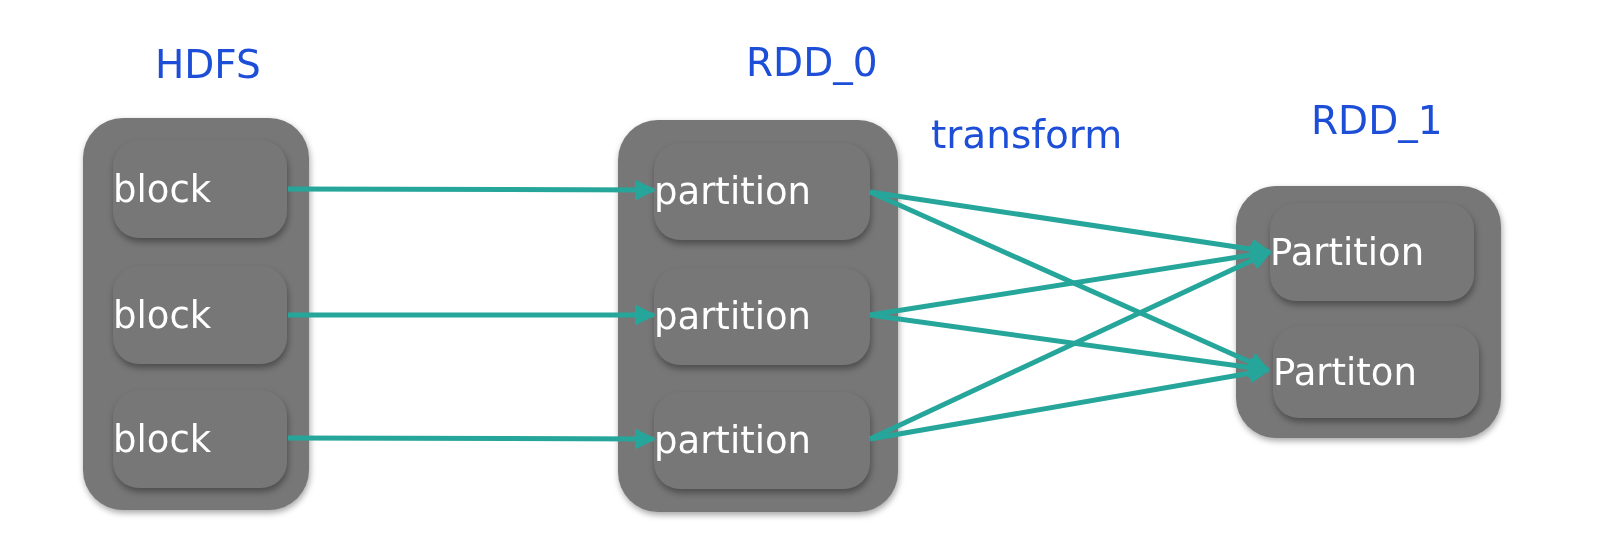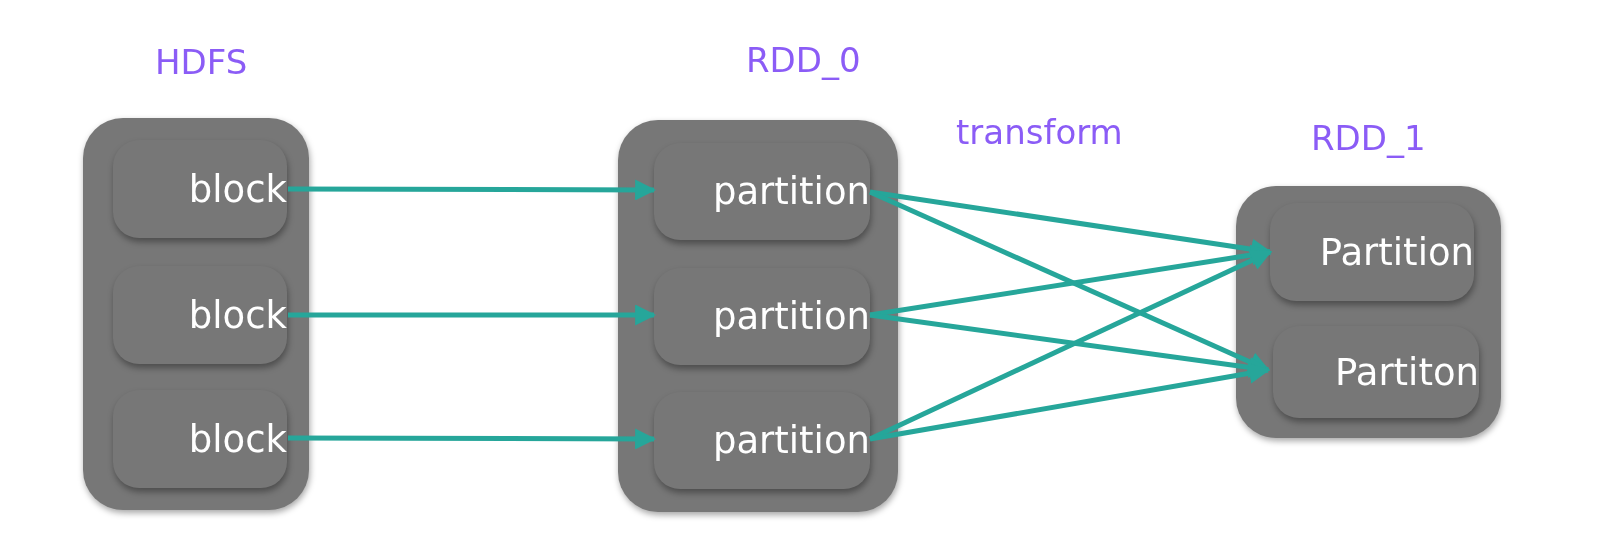--- a/index.html
+++ b/index.html
@@ -1,32 +1,32 @@
 <!DOCTYPE html>
 <html><head>
 <meta charset="utf-8">
 <style>
   html, body { margin: 0; padding: 0; background: #ffffff; }
   body { width: 1598px; height: 537px; position: relative; overflow: hidden;
          font-family: "DejaVu Sans", "Liberation Sans", sans-serif; }
-  .title { position: absolute; color: #8b5cf6; font-size: 34px; font-weight: 500; white-space: nowrap; }
+  .title { position: absolute; color: #1d4ed8; font-size: 39px; font-weight: 500; white-space: nowrap; }
   .group { position: absolute; background: #777777; border-radius: 40px;
            box-shadow: 1px 3px 6px rgba(0,0,0,0.35); }
   .node { position: absolute; background: #777777; border-radius: 26px;
           box-shadow: 1px 4px 6px rgba(0,0,0,0.35);
-          color: #ffffff; font-size: 37px; display: flex; align-items: center; justify-content: flex-end; }
+          color: #ffffff; font-size: 37px; display: flex; align-items: center; justify-content: flex-start; }
   svg.edges { position: absolute; left: 0; top: 0; pointer-events: none; }
 </style>
 </head>
 <body>
 
 <div class="title" style="left:155px; top:42px;">HDFS</div>
 <div class="title" style="left:746px; top:40px;">RDD_0</div>
-<div class="title" style="left:956px; top:112px;">transform</div>
-<div class="title" style="left:1311px; top:98px;margin-top:20px;">RDD_1</div>
+<div class="title" style="left:931px; top:112px;">transform</div>
+<div class="title" style="left:1311px; top:98px;">RDD_1</div>
 
 <div class="group" style="left:83px; top:118px; width:226px; height:392px;"></div>
 <div class="node" style="left:113px; top:140px; width:174px; height:98px;">
     <span>block</span>
   </div>
 <div class="node" style="left:113px; top:266px; width:174px; height:98px;">
     <span>block</span>
   </div>
 <div class="node" style="left:113px; top:390px; width:174px; height:98px;">
     <span>block</span>

